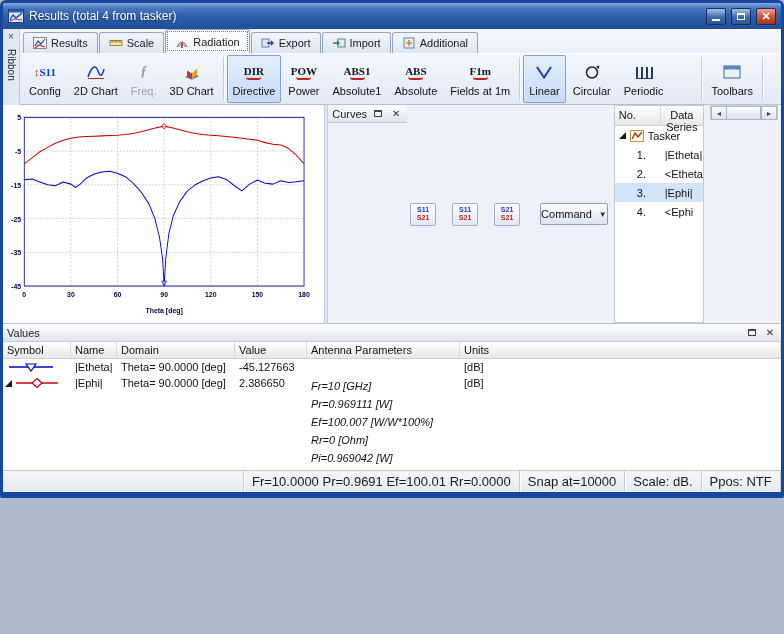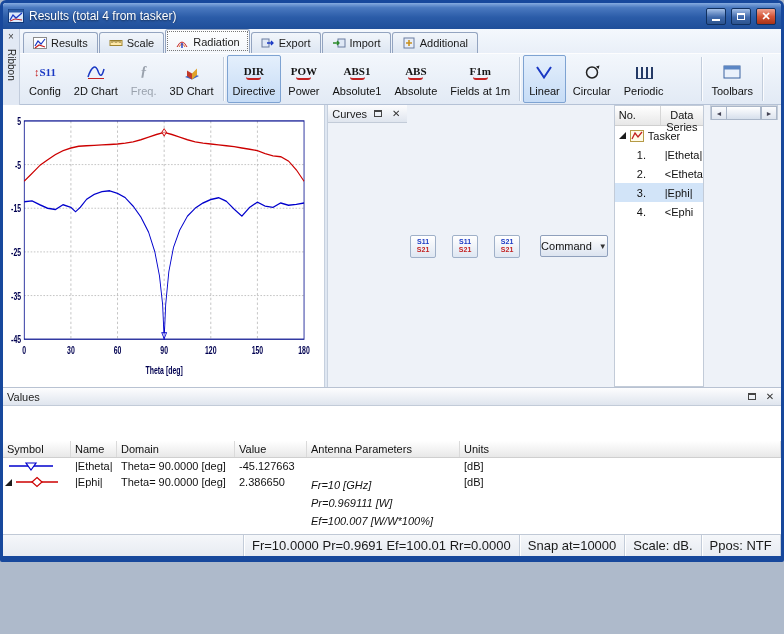--- a/index.html
+++ b/index.html
@@ -1,19 +1,19 @@
 <!DOCTYPE html>
 <html><head>
 <meta charset="utf-8">
 <style>
   * { margin:0; padding:0; box-sizing:border-box; }
   html,body { background:#aebacb; }
   body { font-family:"Liberation Sans",sans-serif; }
 
-  .window { width:784px; height:562px; border:3px solid #17489c; border-bottom-width:6px;
+  .window { width:784px; height:498px; border:3px solid #17489c; border-bottom-width:6px;
             border-radius:6px 6px 2px 2px; background:#eef3fa; display:flex; flex-direction:column;
             overflow:hidden; }
 
   
   .titlebar { height:26px; flex:0 0 26px; background:linear-gradient(#85abe0 0%,#4a79c0 18%,#2b5ca8 55%,#1f4f9a 100%);
               display:flex; align-items:center; padding:0 5px; gap:5px; }
   .title-text { color:#fff; font-size:12px; flex:1; text-shadow:0 1px 2px rgba(0,0,0,.55); white-space:nowrap; overflow:hidden; }
   .winbtn { width:20px; height:17px; border:1px solid #10305f; border-radius:2px;
             display:flex; align-items:center; justify-content:center; }
   .winbtn.blue { background:linear-gradient(#a5c0e8,#3f69ab 55%,#2c548f); }
@@ -97,21 +97,21 @@
   .cs-btn { width:16px; height:100%; border:1px solid #aab6c8; background:linear-gradient(#fbfcfe,#dde4ee);
             display:flex; align-items:center; justify-content:center; font-size:7px; color:#445; }
   .cs-thumb { width:34px; height:100%; border:1px solid #aab6c8; border-left:none;
               background:linear-gradient(#ffffff,#d6dfec); }
   .cs-track { flex:1; }
 
   
   .values-panel { flex:0 0 147px; display:flex; flex-direction:column; border-top:1px solid #b8c2d2;
                   background:#fff; min-height:0; }
   .vgrid { display:grid; grid-template-columns:68px 46px 118px 72px 153px 1fr; font-size:11px; color:#111; }
-  .vtable-header { height:19px; background:linear-gradient(#ffffff,#e8e8e8); border-bottom:1px solid #cfcfcf;margin-top:35px; }
+  .vtable-header { height:19px; background:linear-gradient(#ffffff,#e8e8e8); border-bottom:1px solid #cfcfcf; }
   .vtable-header > div { padding:2px 4px; border-right:1px solid #dadada; white-space:nowrap; overflow:hidden; }
   .vrow > div { padding:2px 4px; white-space:nowrap; }
   .vrow { align-items:start; }
   .vrow .params { white-space:pre-line; line-height:18px;font-style:italic; }
   .sym-cell { display:flex; align-items:center; gap:2px; padding:2px 0 2px 2px !important; }
   .vfill { flex:1; background:#fff; }
 
   
   .statusbar { flex:0 0 22px; border-top:1px solid #c0c9d6; background:linear-gradient(#f5f7fa,#e7ebf2);
                display:flex; align-items:center; font-size:13px; color:#1a1a1a; }

